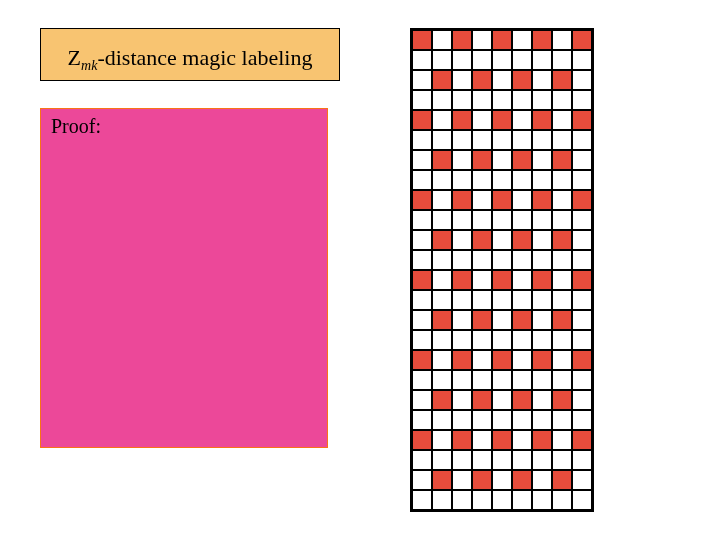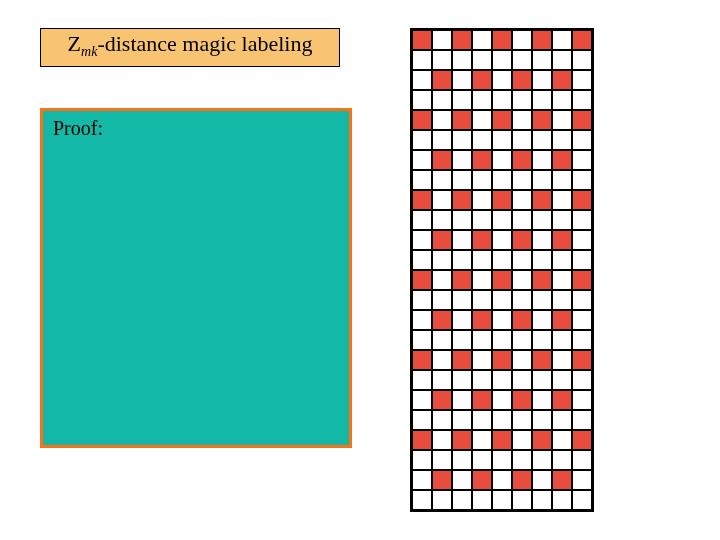--- a/index.html
+++ b/index.html
@@ -12,21 +12,21 @@
     position: relative;
   }
   .title-box {
     position: absolute;
     left: 40px;
     top: 28px;
     width: 300px;
     background: #f8c471;
     border: 1px solid #000;
     text-align: center;
-    padding: 2px 4px 6px 4px;
+    padding: 16px 4px 6px 4px;
     box-sizing: border-box;
   }
   .title-line1, .title-line2 {
     font-size: 22px;
     line-height: 1.15;
   }
   .title-line1 .z { font-style: normal; font-weight: normal; }
   .title-line1 .sub { font-style: italic; font-size: 14px; vertical-align: sub; }
   .title-line2 .c { font-style: italic; }
   .title-line2 .sub { font-style: italic; font-size: 14px; vertical-align: sub; }
@@ -35,24 +35,24 @@
     width: 10px;
     height: 10px;
     border: 1px solid #000;
     margin: 0 3px;
     vertical-align: 1px;
   }
   .proof-box {
     position: absolute;
     left: 40px;
     top: 108px;
-    width: 312px;
+    width: 288px;
     height: 340px;
-    background: #14b8a6;
-    border: 3px solid #f97316;
+    background: #ec4899;
+    border: 1px solid #f97316;
     padding: 6px 10px;
     box-sizing: border-box;
     font-size: 20px;
   }
   .grid {
     position: absolute;
     left: 410px;
     top: 28px;
     border: 2px solid #000;
     display: grid;

